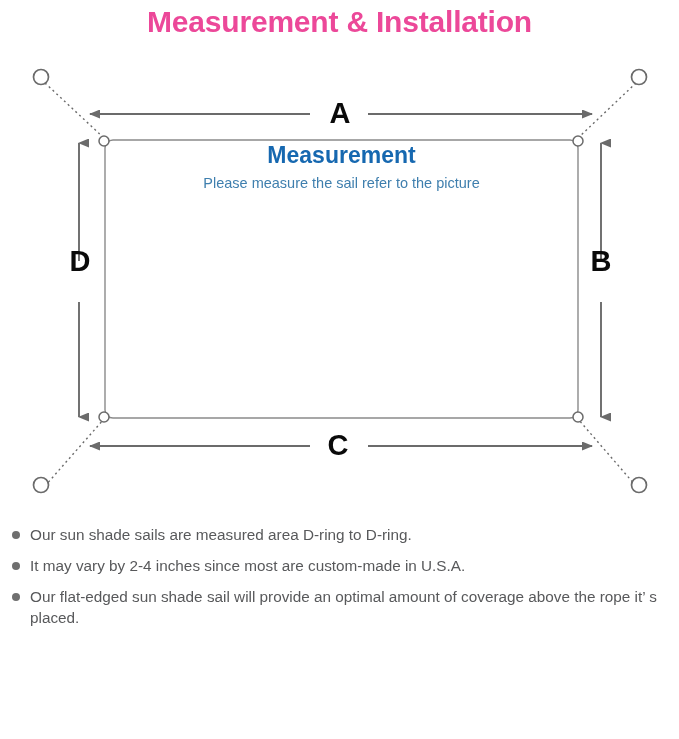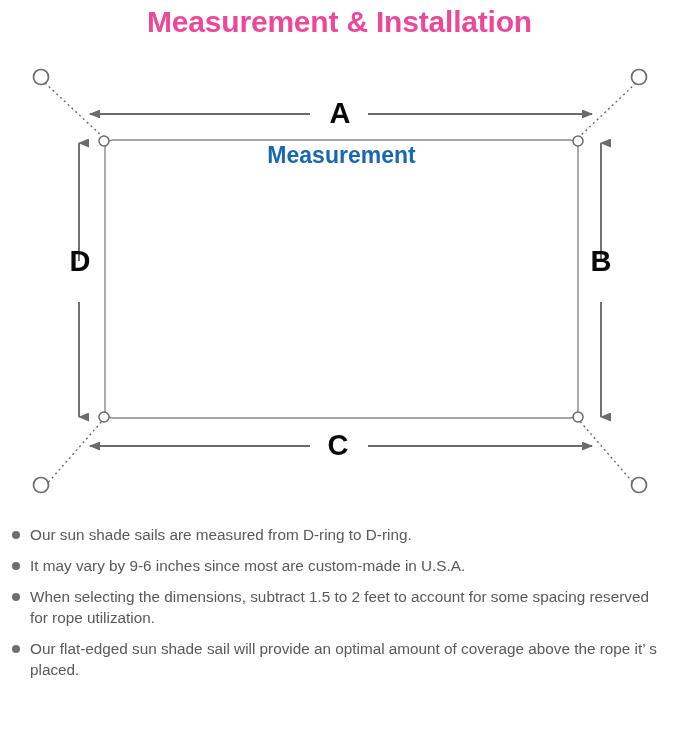--- a/index.html
+++ b/index.html
@@ -164,32 +164,29 @@
 
   
   <div class="dim-label" style="left:315px; top:52px; width:50px;">A</div>
   <div class="dim-label" style="left:576px; top:200px; width:50px;">B</div>
   <div class="dim-label" style="left:313px; top:384px; width:50px;">C</div>
   <div class="dim-label" style="left:55px; top:200px; width:50px;">D</div>
 </div>
 
 <div id="center-block">
   <div id="center-title">Measurement</div>
+  <div id="center-sub">Please measure the sail refer to the picture</div>
 </div>
 
 <div id="bullet-list">
   <div class="bullet-row">
     <span class="bullet-dot"></span>
-    <span class="bullet-text">Our sun shade sails are measured from D-ring to D-ring.</span>
+    <span class="bullet-text">Our sun shade sails are measured area D-ring to D-ring.</span>
   </div>
   <div class="bullet-row">
     <span class="bullet-dot"></span>
-    <span class="bullet-text">It may vary by 9-6 inches since most are custom-made in U.S.A.</span>
-  </div>
-  <div class="bullet-row">
-    <span class="bullet-dot"></span>
-    <span class="bullet-text">When selecting the dimensions, subtract 1.5 to 2 feet to account for some spacing reserved for rope utilization.</span>
+    <span class="bullet-text">It may vary by 2-4 inches since most are custom-made in U.S.A.</span>
   </div>
   <div class="bullet-row">
     <span class="bullet-dot"></span>
     <span class="bullet-text">Our flat-edged sun shade sail will provide an optimal amount of coverage above the rope it’ s placed.</span>
   </div>
 </div>
 
 </body></html>

